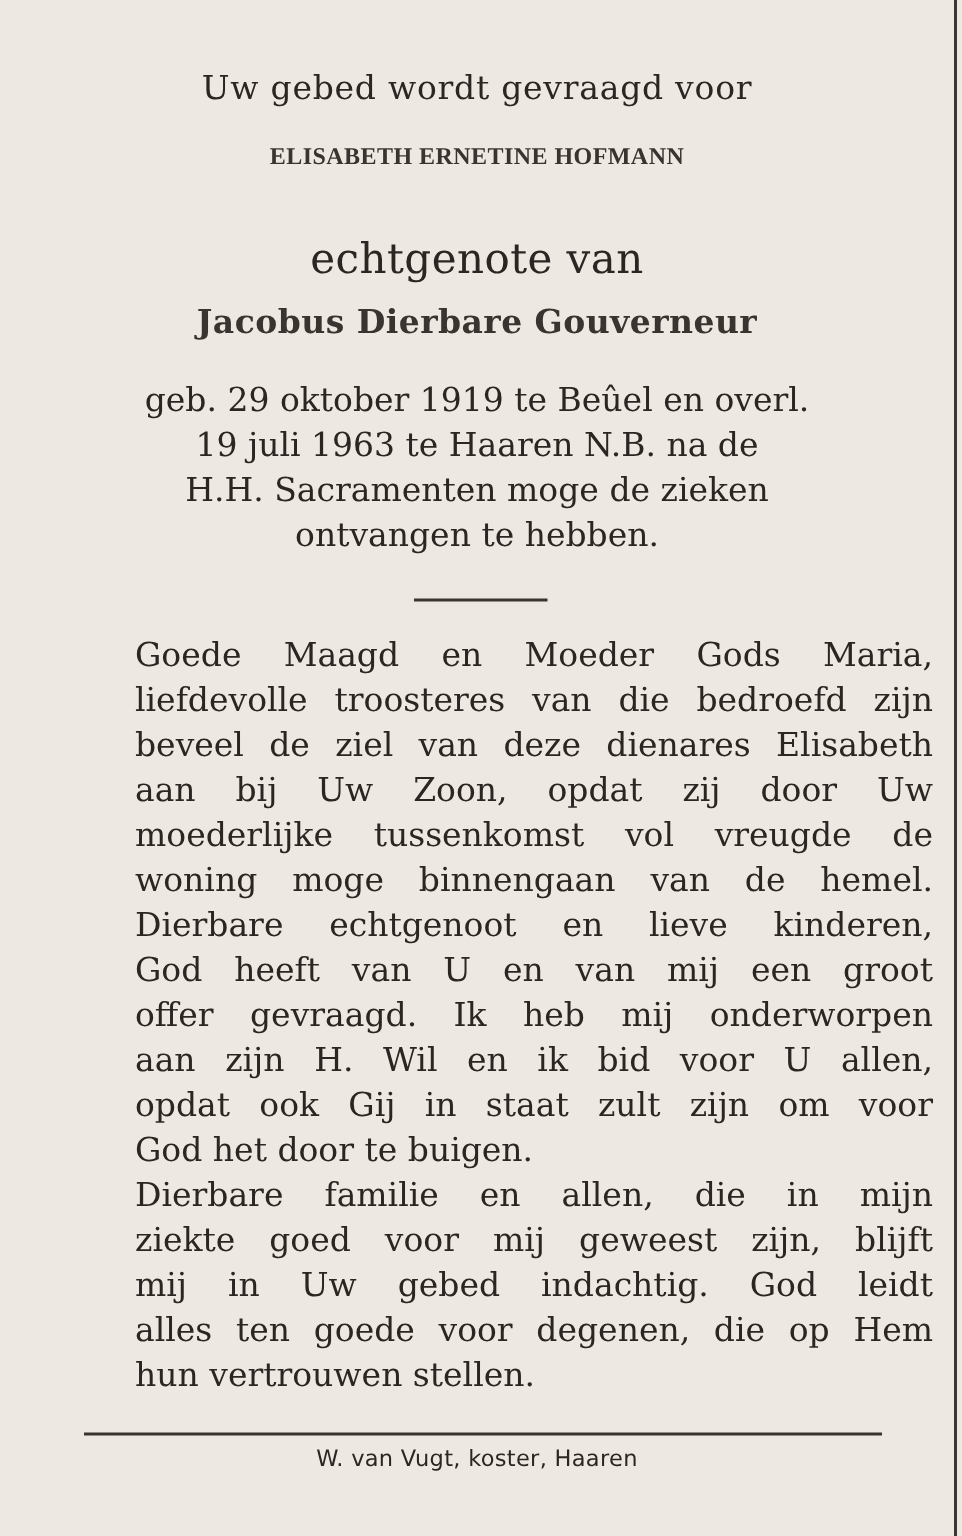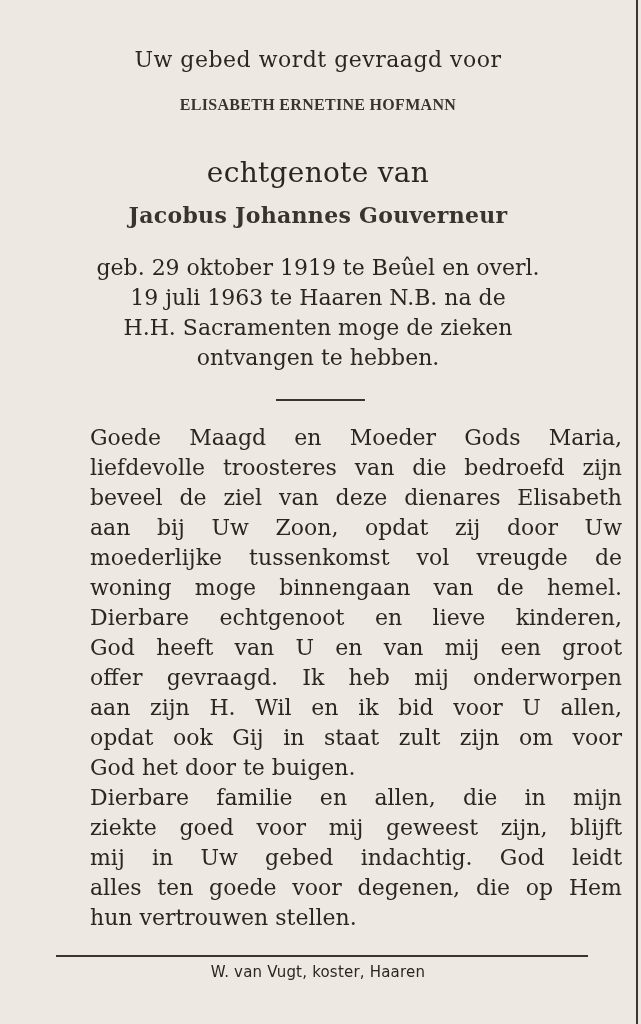--- a/index.html
+++ b/index.html
@@ -29,21 +29,21 @@
     .long-rule { position: absolute; left: 56px; top: 955px; width: 532px; height: 2px; background: #3a3430; }
     .printer { top: 963px; font-family: "DejaVu Sans", sans-serif; font-size: 15px; letter-spacing: 0.2px; }
   </style>
 </head>
 <body>
 
 <div class="card">
   <div class="center intro">Uw gebed wordt gevraagd voor</div>
   <div class="center name">ELISABETH ERNETINE HOFMANN</div>
   <div class="center spouse-intro">echtgenote van</div>
-  <div class="center spouse">Jacobus Johannes Gouverneur</div>
+  <div class="center spouse">Jacobus Dierbare Gouverneur</div>
 
   <div class="center bio">
     <div>geb. 29 oktober 1919 te Beûel en overl.</div>
     <div>19 juli 1963 te Haaren N.B. na de</div>
     <div>H.H. Sacramenten moge de zieken</div>
     <div>ontvangen te hebben.</div>
   </div>
 
   <div class="short-rule"></div>
 

